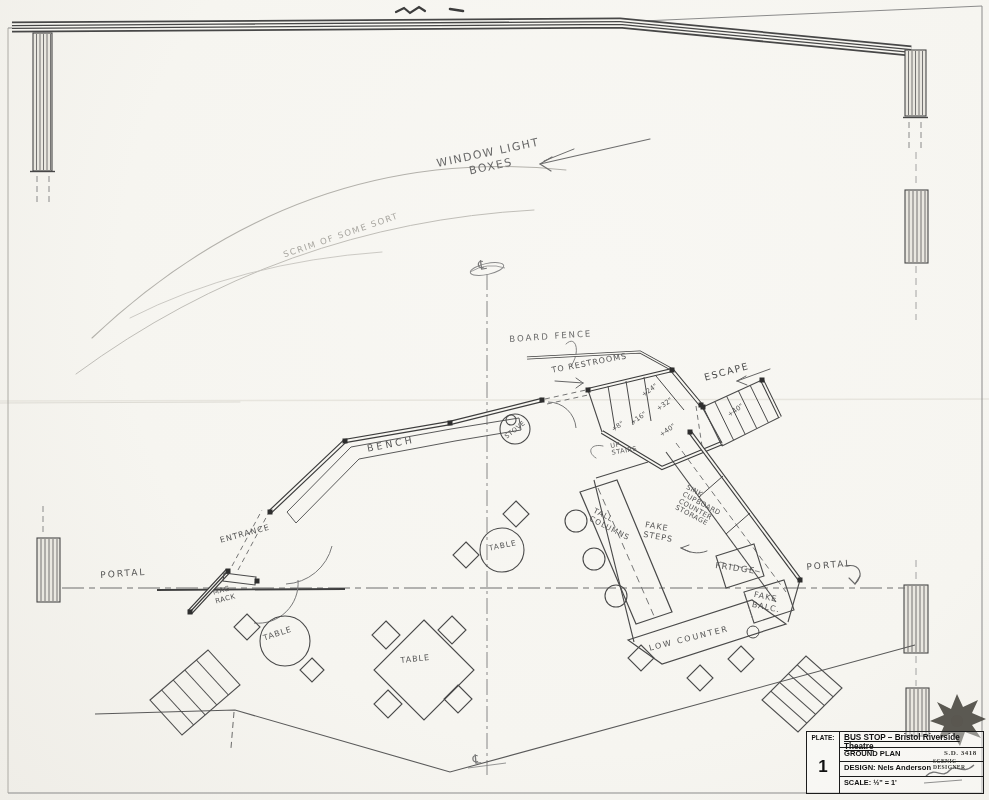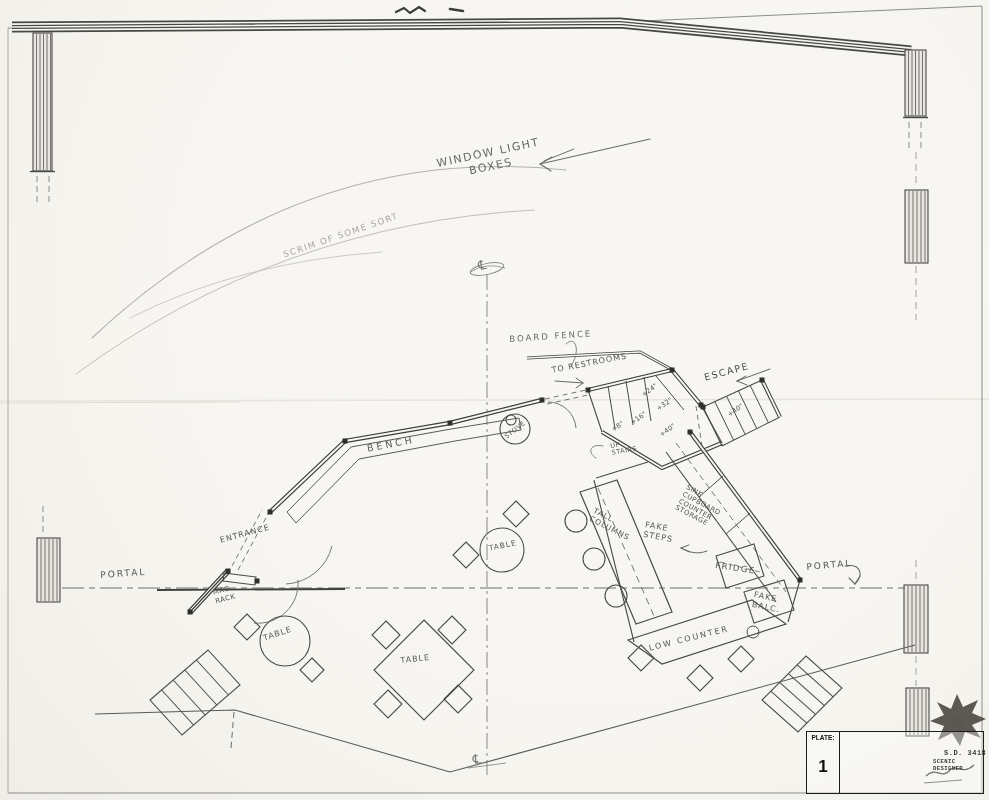--- a/index.html
+++ b/index.html
@@ -15,21 +15,21 @@
   .tb-left{width:32px;border-right:1.6px solid #1c1c1c;display:flex;flex-direction:column;align-items:center;}
   .tb-plate{font-size:6.5px;font-weight:bold;padding-top:2px;}
   .tb-num{font-size:17px;font-weight:bold;flex:1;display:flex;align-items:center;}
   .tb-right{flex:1;display:flex;flex-direction:column;}
   .tb-row{border-bottom:1.2px solid #1c1c1c;padding:1px 0 0 4px;font-weight:bold;}
   .tb-row:last-child{border-bottom:none;}
   .tb-title{font-size:8.2px;text-decoration:underline;height:14px;}
   .tb-gp{font-size:7.6px;height:12px;}
   .tb-ds{font-size:7.6px;height:13px;}
   .tb-sc{font-size:7.3px;height:11px;}
-  .stamp-txt{position:absolute;font-family:Liberation Mono, monospace;color:#3a3a36;font-weight:bold;padding-left:16px;}
+  .stamp-txt{position:absolute;font-family:Liberation Serif, serif;color:#3a3a36;font-weight:bold;padding-left:16px;}
 </style>
 </head>
 <body>
 
 <div class="page">
 
 <svg width="989" height="800" viewBox="0 0 989 800">
 
   <g stroke-linecap="round">
     <line x1="0" y1="401" x2="989" y2="399" stroke="#e7e5de" stroke-width="1.6"></line>
@@ -353,18 +353,24 @@
 <div class="hl" style="left:640px;top:392px;font-size:6.8px;color:#555;transform:rotate(-35deg);">+24"</div>
 <div class="hl" style="left:655px;top:406px;font-size:6.8px;color:#555;transform:rotate(-35deg);">+32"</div>
 <div class="hl" style="left:658px;top:432px;font-size:6.8px;color:#555;transform:rotate(-35deg);">+40"</div>
 <div class="hl" style="left:726px;top:412px;font-size:6.8px;color:#555;transform:rotate(-35deg);">+40"</div>
 
 <div class="tb">
   <div class="tb-left">
     <div class="tb-plate">PLATE:</div>
     <div class="tb-num">1</div>
   </div>
+  <div class="tb-right">
+    <div class="tb-row tb-title">BUS STOP – Bristol Riverside Theatre</div>
+    <div class="tb-row tb-gp">GROUND PLAN</div>
+    <div class="tb-row tb-ds">DESIGN:  Nels Anderson</div>
+    <div class="tb-row tb-sc">SCALE:  ½" = 1'</div>
+  </div>
 </div>
 
 <div class="stamp-txt" style="left:928px;top:749px;font-size:7px;letter-spacing:.5px;">S.D. 3418</div>
 <div class="stamp-txt" style="left:917px;top:758px;font-size:5.6px;letter-spacing:.4px;">SCENIC DESIGNER</div>
 
 </div>
 
 </body></html>

